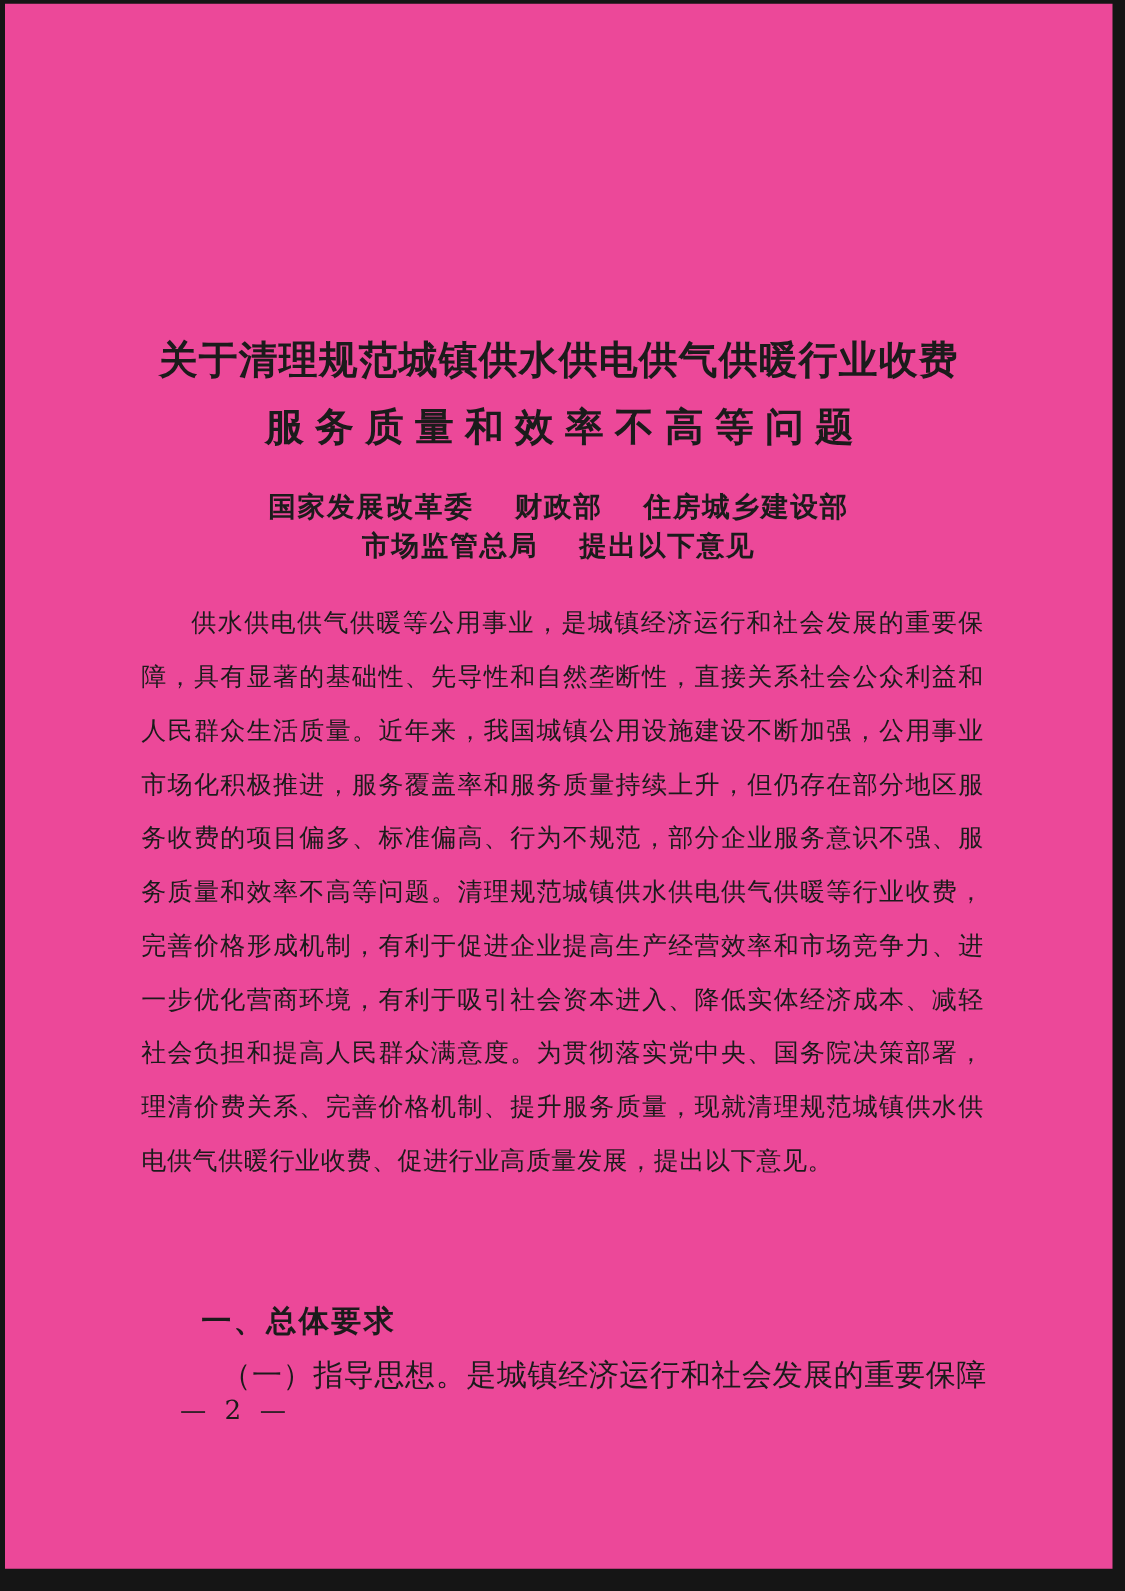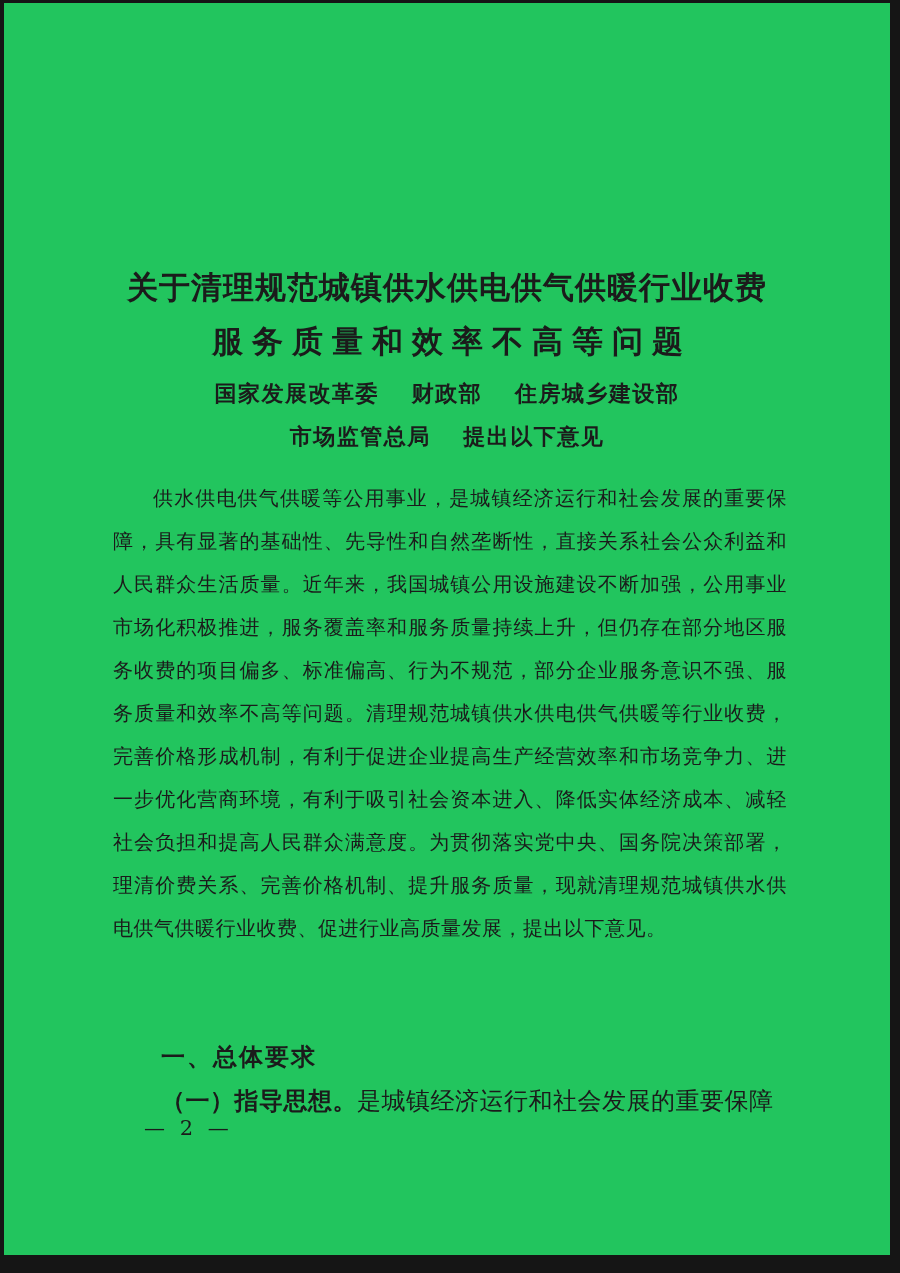--- a/index.html
+++ b/index.html
@@ -12,21 +12,21 @@
     overflow: hidden;
     font-family: "DejaVu Serif", "Liberation Serif", serif;
     color: #1b1b1b;
   }
   .page {
     position: absolute;
     top: 3px;
     left: 4px;
     right: 10px;
     bottom: 18px;
-    background: #22c55e;
+    background: #ec4899;
   }
   .title-line {
     position: absolute;
     left: 0;
     width: 100%;
     text-align: center;
     font-size: 31px;
     font-weight: bold;
     letter-spacing: 1px;
     white-space: nowrap;
@@ -36,21 +36,21 @@
   .byline {
     position: absolute;
     left: 0;
     width: 100%;
     text-align: center;
     font-size: 22px;
     font-weight: bold;
     letter-spacing: 1.5px;
     white-space: nowrap;
   }
-  .byline-1 { top: 376px; }
+  .byline-1 { top: 388px; }
   .byline-2 { top: 419px; }
   .body-para {
     position: absolute;
     top: 474px;
     left: 109px;
     width: 674px;
     font-size: 20px;
     line-height: 43px;
     text-align: justify;
     text-justify: inter-ideograph;
@@ -73,21 +73,21 @@
     position: absolute;
     top: 1076px;
     left: 109px;
     width: 674px;
     font-size: 24px;
     line-height: 43px;
     text-indent: 2em;
     letter-spacing: 0.5px;
     white-space: nowrap;
   }
-  .item-label { font-weight: bold; }
+  .item-label { font-weight: normal; margin-left: 16px; }
   .page-number {
     position: absolute;
     top: 1111px;
     left: 140px;
     font-size: 21px;
     line-height: 28px;
     letter-spacing: 4px;
     font-family: "DejaVu Serif", "Liberation Serif", serif;
   }
 </style>

